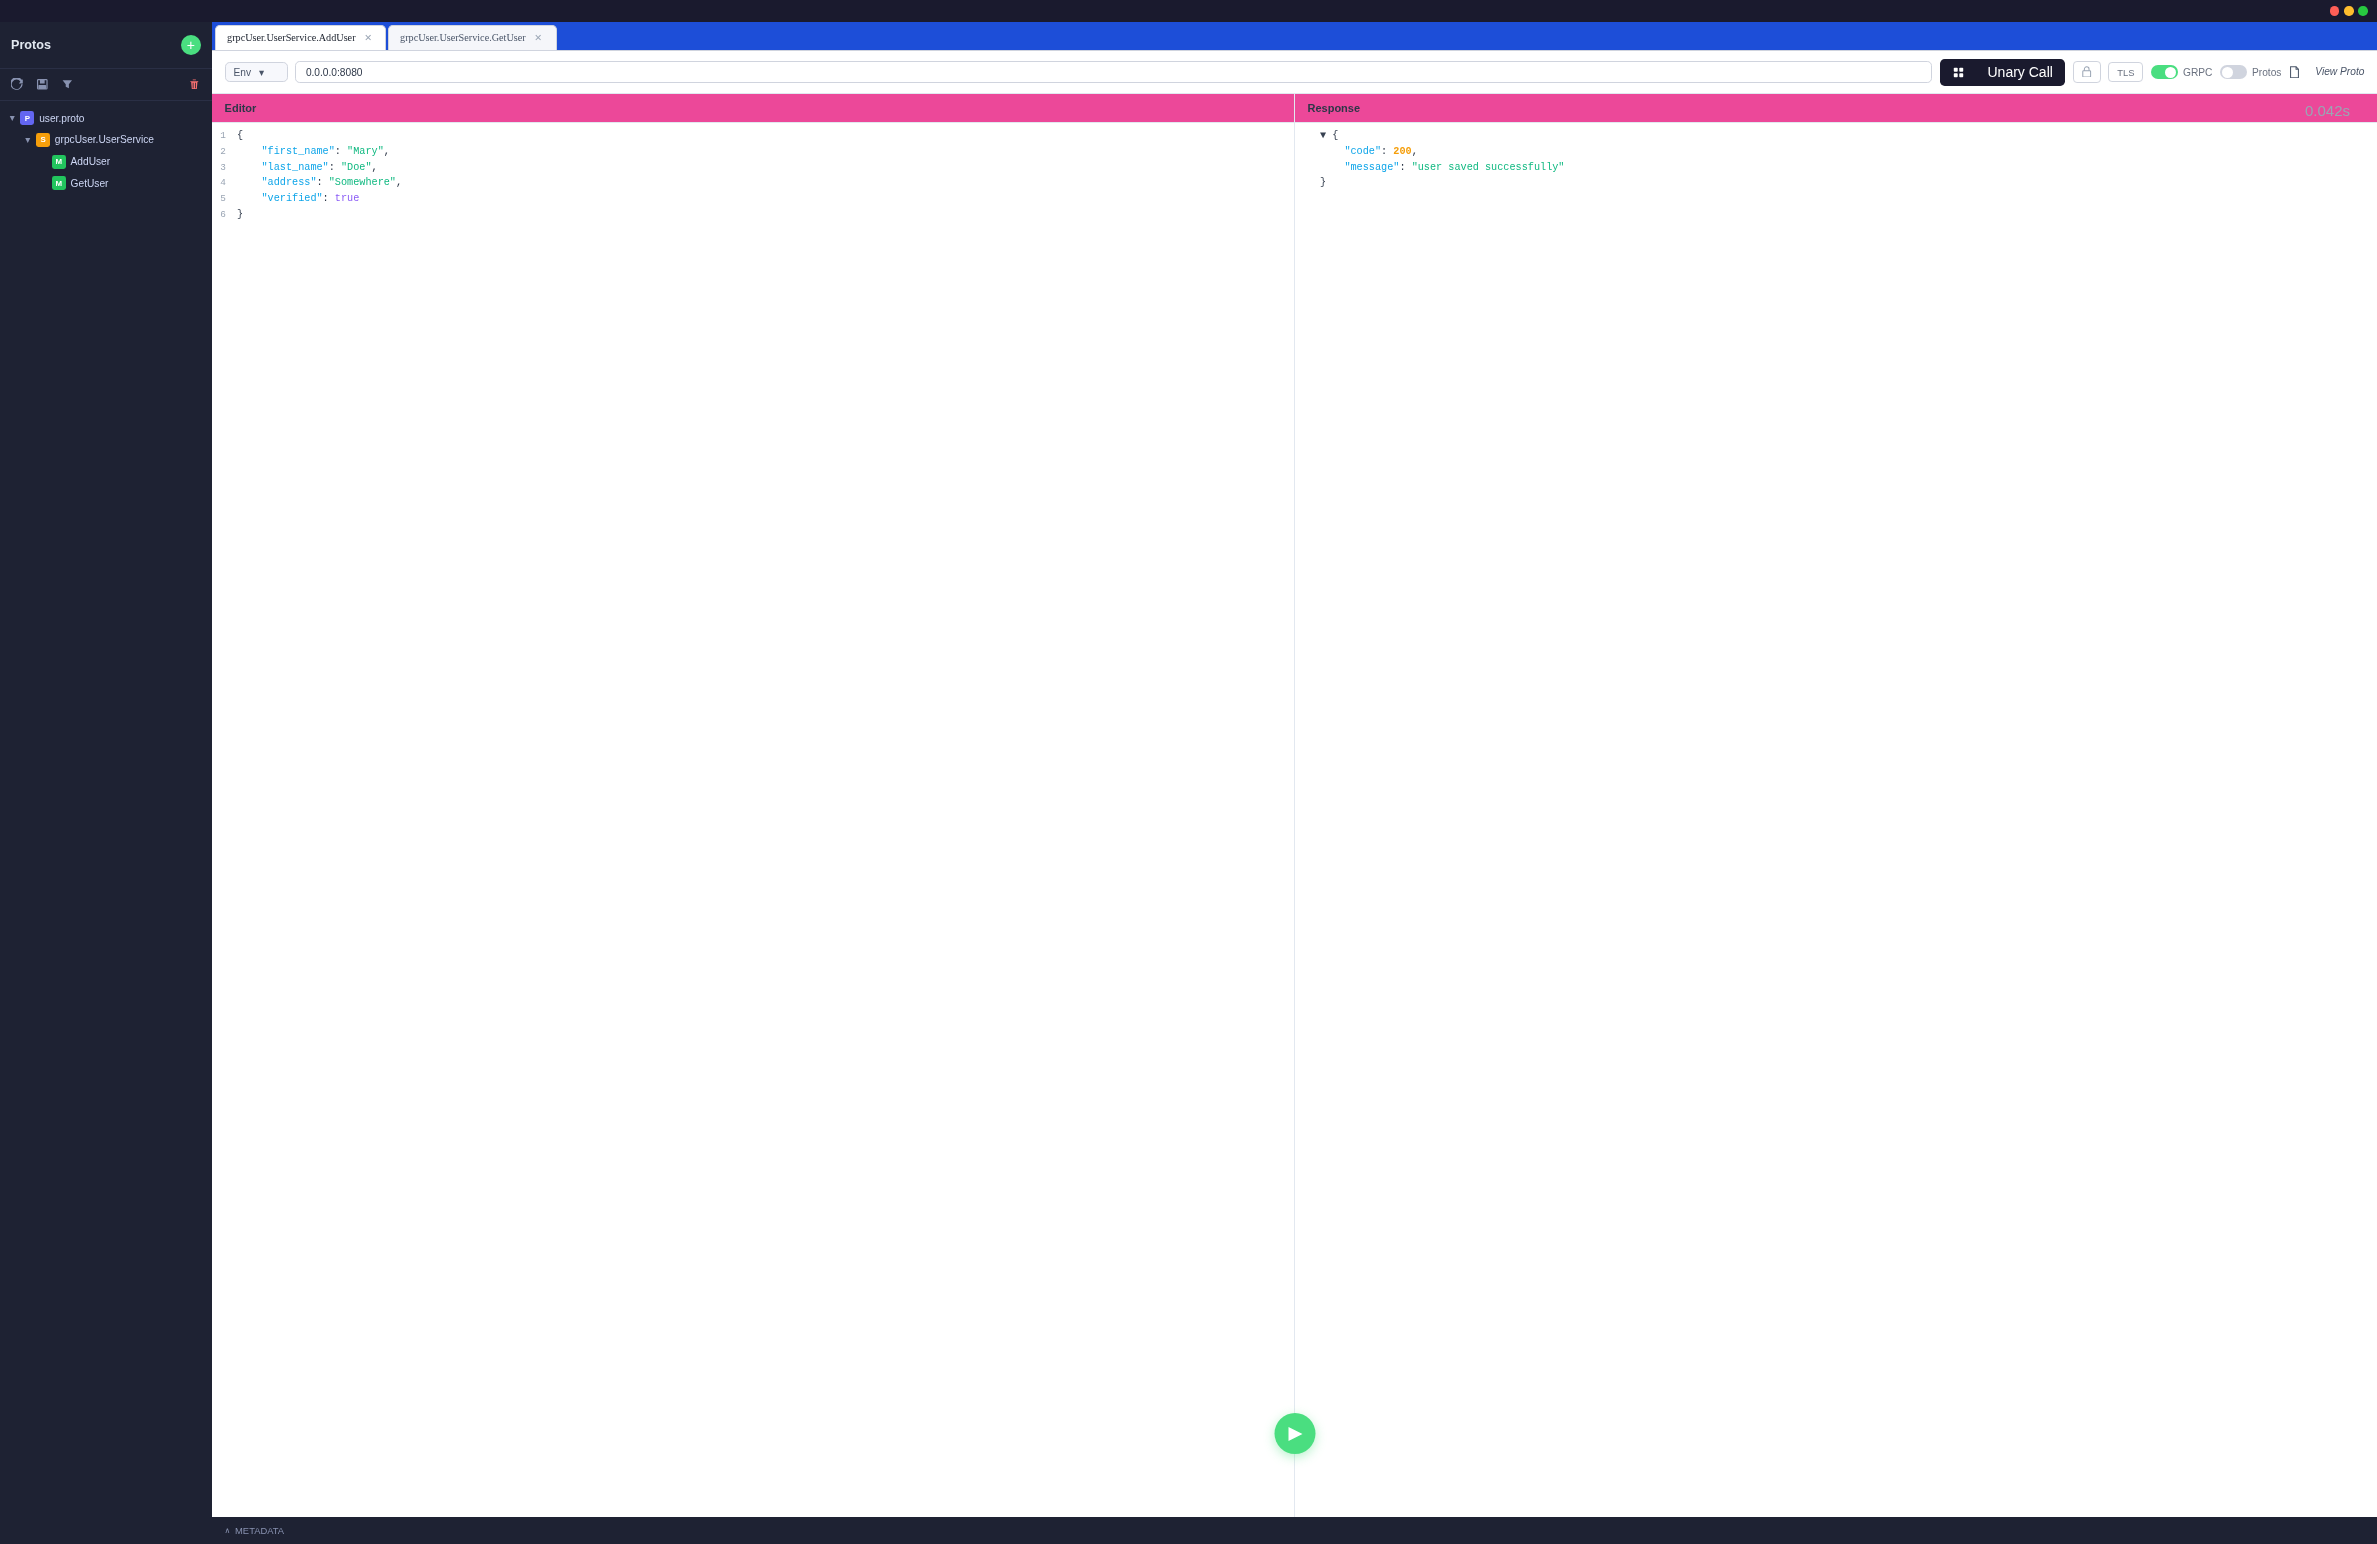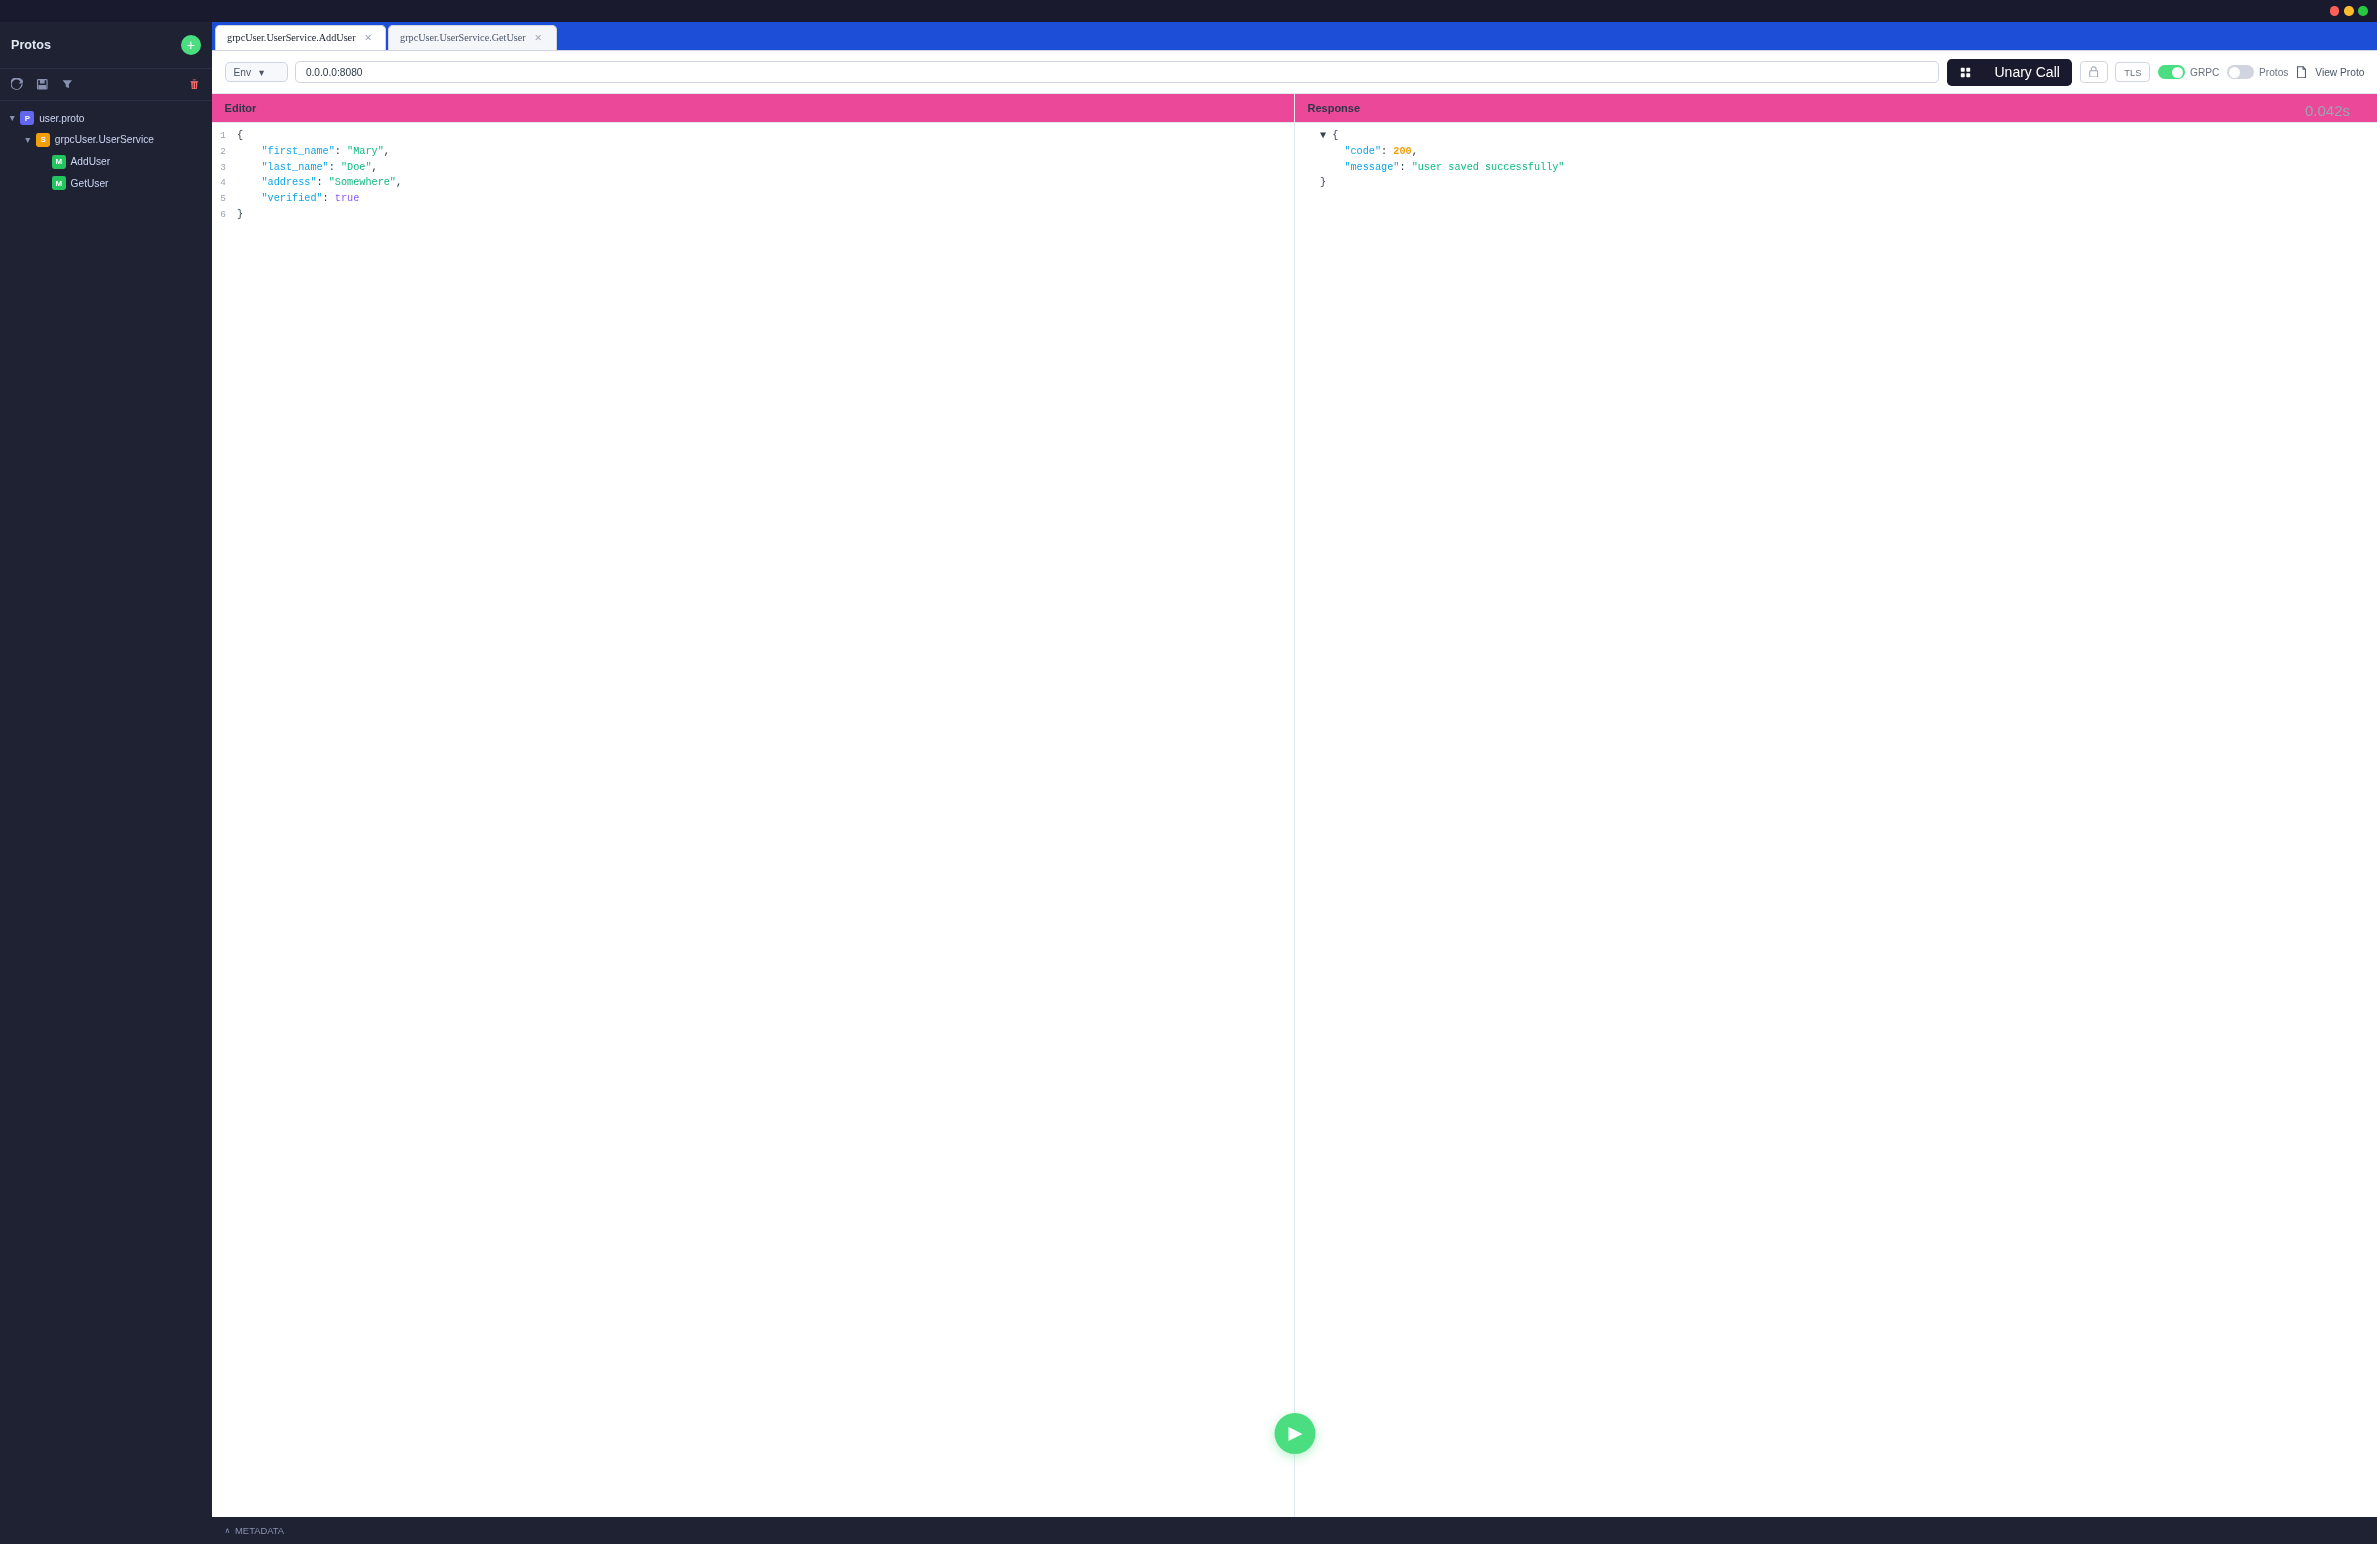--- a/index.html
+++ b/index.html
@@ -200,21 +200,21 @@
       width: 11px; height: 11px; border-radius: 50%; background: white;
       top: 1.6px; left: 1.6px; transition: left 0.2s;
     }
     .toggle.on::after { left: 14px; }
     .view-proto-btn {
       background: none;
       border: none;
       color: #4a5568;
       font-size: 10.2px;
       cursor: pointer;
-      display: flex; align-items: center; gap: 8px;
+      display: flex; align-items: flex-start; gap: 15px; font-style: italic;
     }
 
     
     .split-pane {
       display: flex;
       flex: 1;
       overflow: hidden;
     }
     .pane {
       flex: 1;

